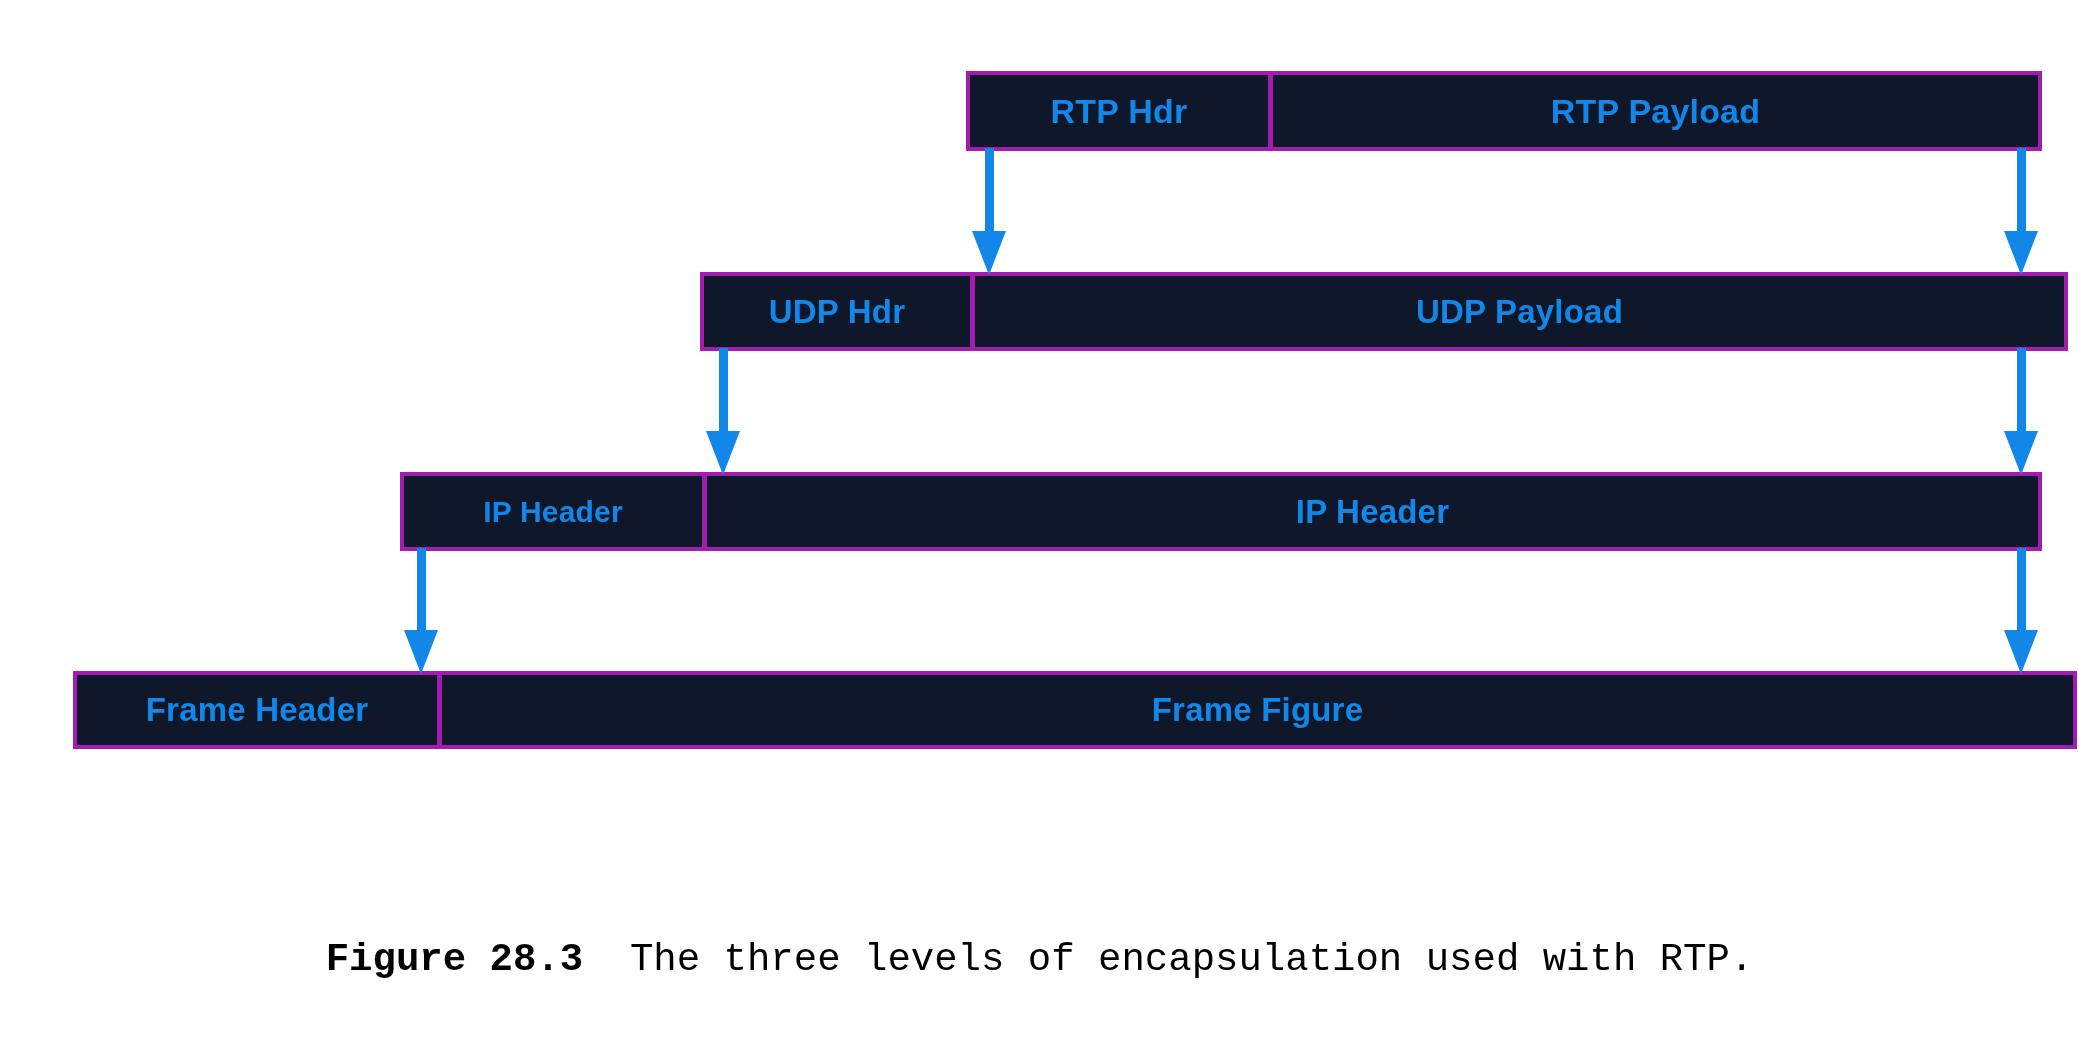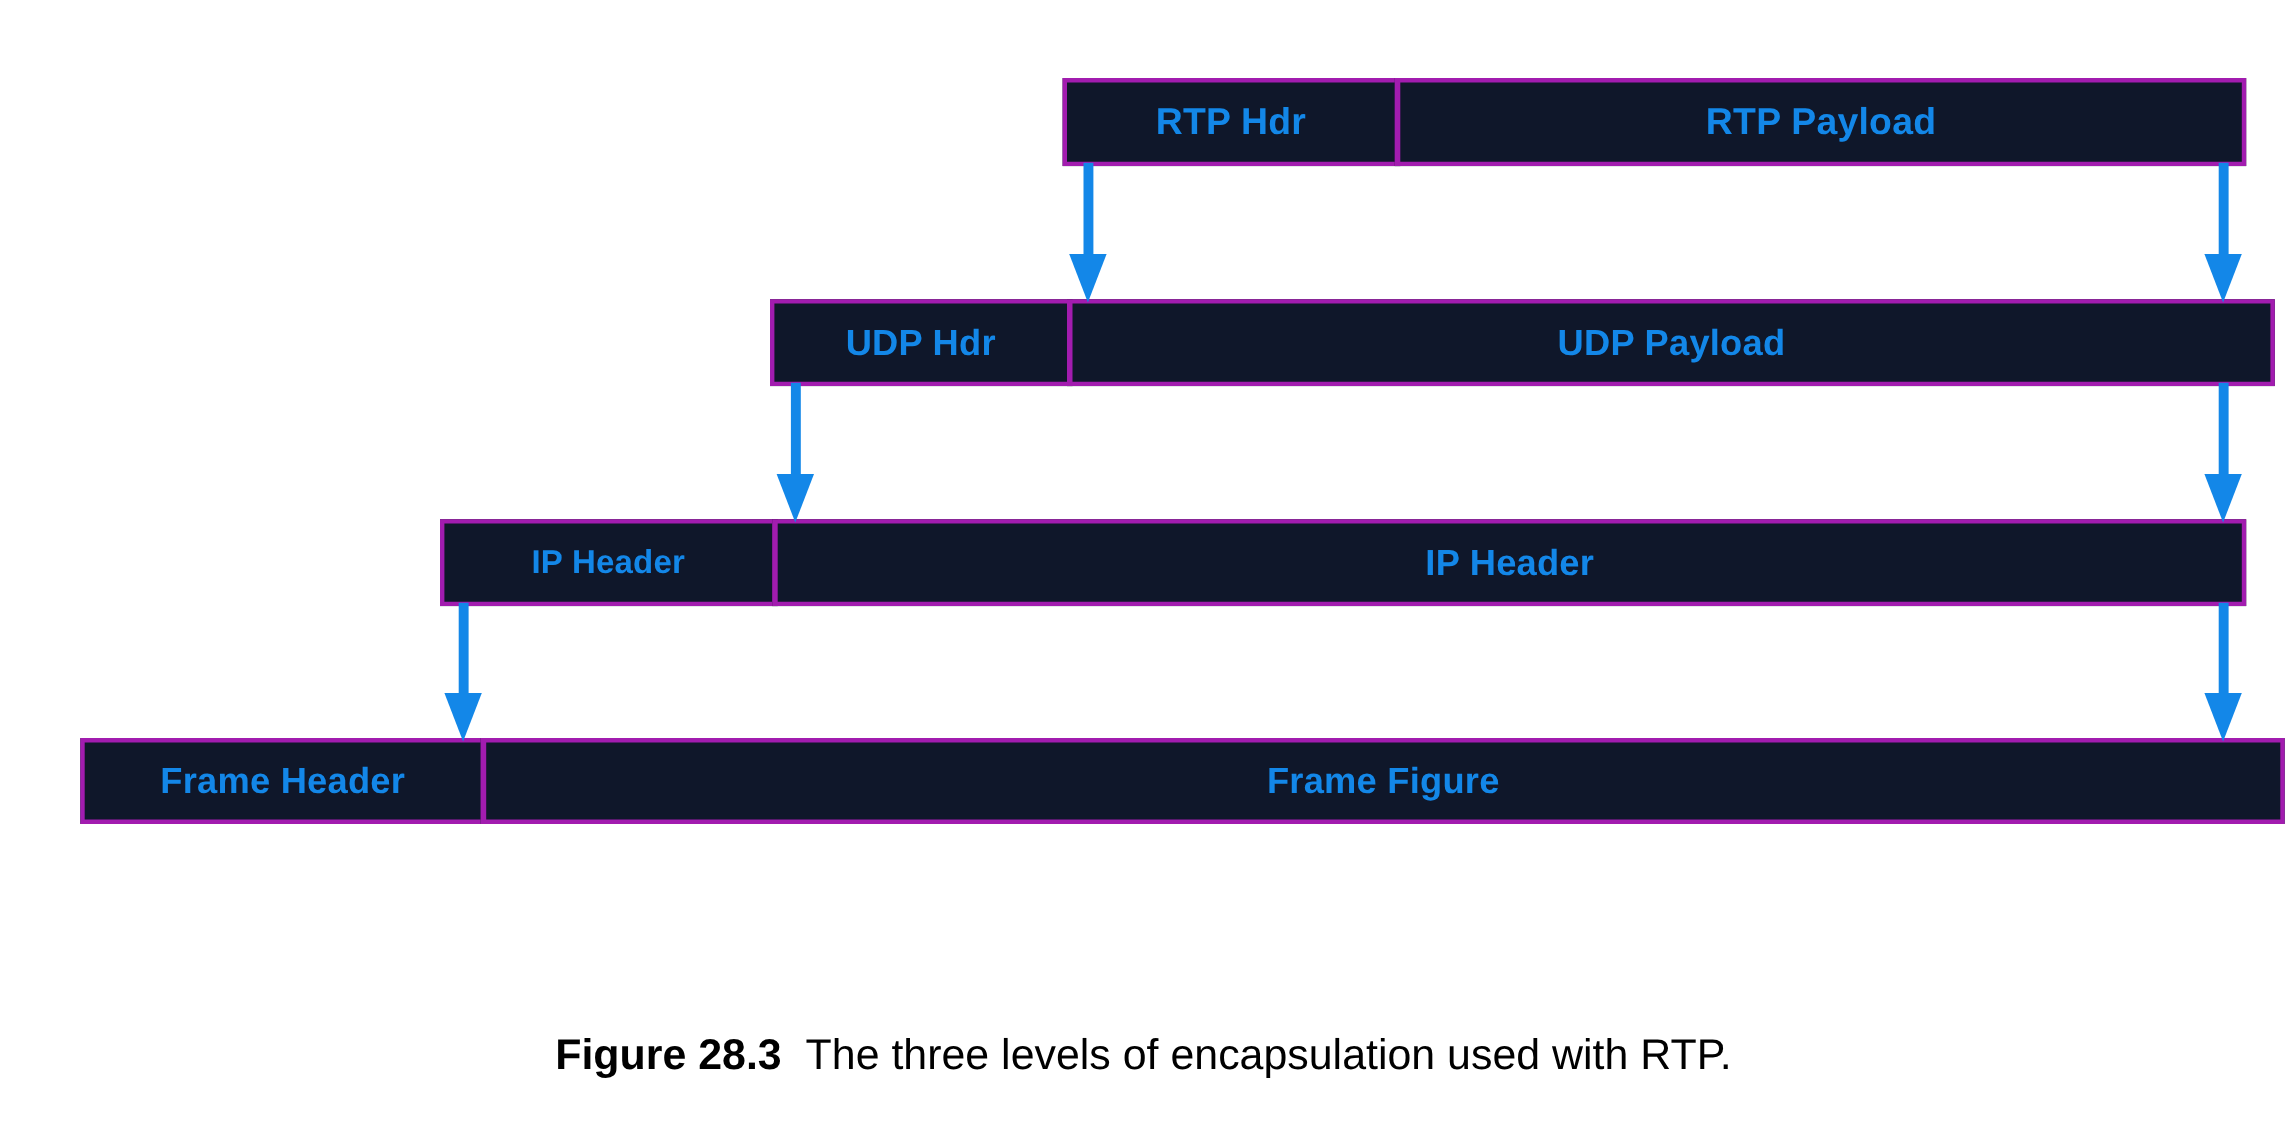--- a/index.html
+++ b/index.html
@@ -104,21 +104,21 @@
   #arrow-ip-right   { left: 2004px; top: 548px; width: 34px; height: 126px; }
   #arrow-ip-right   .shaft { height: 85px; }
 
   
   #figure-caption {
     position: absolute;
     left: 0;
     top: 938px;
     width: 2079px;
     text-align: center;
-    font-family: Liberation Sans, sans-serif;
+    font-family: Liberation Mono, monospace;
     font-size: 39px;
     color: #000000;
     white-space: nowrap;
   }
   #figure-caption .cap-label {
     font-weight: bold;
   }
   #figure-caption .cap-text {
     font-weight: normal;
   }

